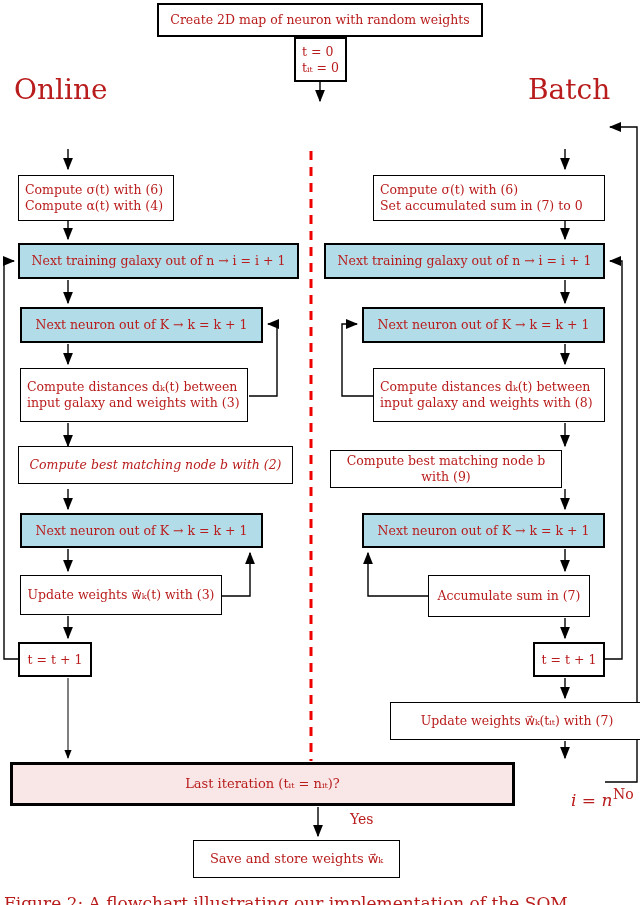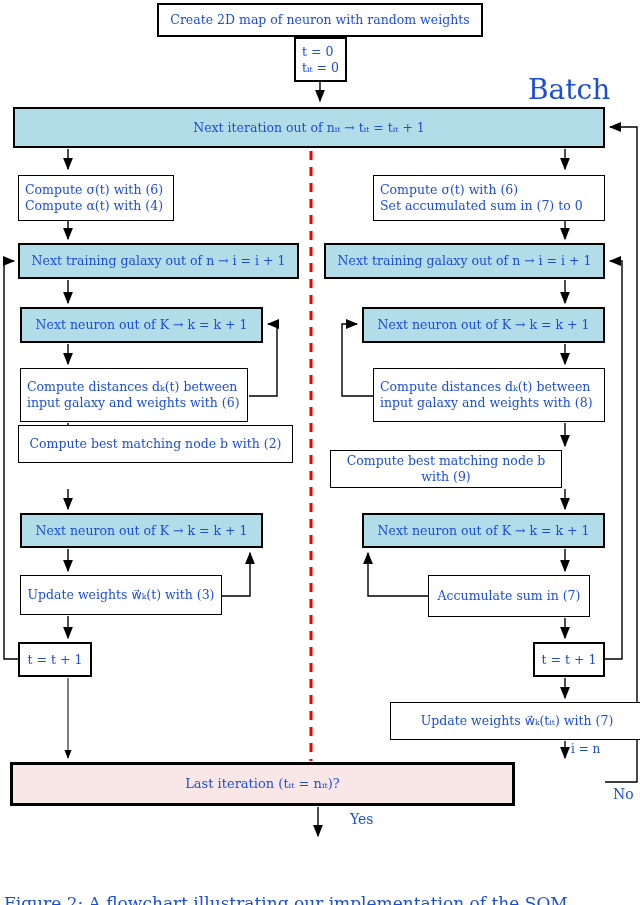--- a/index.html
+++ b/index.html
@@ -1,39 +1,39 @@
 <!DOCTYPE html>
 <html style="--loop-fill: #b1dce8; --decision-fill: #f9e7e7;"><head>
 <meta charset="utf-8">
 <style>
   html,body{margin:0;padding:0;background:#ffffff;}
   #page{position:relative;width:640px;height:905px;overflow:hidden;background:#ffffff;
-        font-family:"DejaVu Serif","DejaVu Sans",serif;color:#1d4ed8;}
+        font-family:"DejaVu Serif","DejaVu Sans",serif;color:#b91c1c;}
   #wires{position:absolute;left:0;top:0;width:640px;height:905px;z-index:0;}
   .box{position:absolute;z-index:1;background:#fff;border:1.6px solid #000;
        display:flex;align-items:center;justify-content:center;text-align:center;
        font-size:12.5px;line-height:1.25;box-sizing:border-box;}
   .box.loop{background:var(--loop-fill,#b1dce8);border-width:2.2px;}
   .box.multiline{flex-direction:column;align-items:flex-start;justify-content:center;
        text-align:left;padding-left:6px;padding-right:4px;}
   .box.multiline span{display:block;}
   .hdr{position:absolute;z-index:1;font-size:28px;line-height:1;}
   .lbl{position:absolute;z-index:1;font-size:14px;}
-  .lbl.small{font-size:12px;}
+  .lbl.small{font-size:17px;font-style:italic;margin-top:48px;}
   
   #create-box{left:157px;top:3px;width:326px;height:34px;border-width:2px;}
   #init-box{left:294px;top:37px;width:53px;height:45px;border-width:2px;}
   #online-hdr{left:14px;top:76px;}
   #batch-hdr{left:528px;top:76px;text-align:center;}
   #iter-box{left:13px;top:107px;width:592px;height:41px;border-width:2.5px;}
   #l-compute{left:18px;top:175px;width:156px;height:46px;}
   #l-galaxy{left:18px;top:243px;width:281px;height:36px;}
   #l-neuron1{left:20px;top:307px;width:243px;height:36px;}
   #l-dist{left:20px;top:368px;width:228px;height:54px;}
-  #l-bmu{left:18px;top:425px;width:275px;height:38px;}
+  #l-bmu{left:18px;top:446px;width:275px;height:38px;font-style:italic;}
   #l-neuron2{left:20px;top:513px;width:243px;height:35px;}
   #l-update{left:20px;top:575px;width:202px;height:40px;}
   #l-inc{left:18px;top:642px;width:74px;height:35px;border-width:2.2px;}
   #r-compute{left:373px;top:175px;width:232px;height:46px;}
   #r-galaxy{left:324px;top:243px;width:281px;height:36px;}
   #r-neuron1{left:362px;top:307px;width:243px;height:36px;}
   #r-dist{left:373px;top:368px;width:232px;height:54px;}
   #r-bmu{left:330px;top:450px;width:232px;height:38px;}
   #r-neuron2{left:362px;top:513px;width:243px;height:35px;}
   #r-accum{left:428px;top:575px;width:162px;height:42px;}
@@ -92,33 +92,33 @@
     <path d="M311 151 V761" stroke="#ee0000" stroke-width="3" stroke-dasharray="9 7" fill="none"></path>
   </svg>
 
   <div class="box" id="create-box">Create 2D map of neuron with random weights</div>
 
   <div class="box multiline" id="init-box">
     <span>t = 0</span>
     <span>tᵢₜ = 0</span>
   </div>
 
+  <div class="hdr" id="online-hdr">Online</div>
   <div class="hdr" id="batch-hdr">Batch</div>
 
-  <div class="box loop" id="iter-box">Next iteration out of nᵢₜ → tᵢₜ = tᵢₜ + 1</div>
 
   <div class="box multiline" id="l-compute">
     <span>Compute σ(t) with (6)</span>
     <span>Compute α(t) with (4)</span>
   </div>
   <div class="box loop" id="l-galaxy">Next training galaxy out of n → i = i + 1</div>
   <div class="box loop" id="l-neuron1">Next neuron out of K → k = k + 1</div>
   <div class="box multiline" id="l-dist">
     <span>Compute distances dₖ(t) between</span>
-    <span>input galaxy and weights with (6)</span>
+    <span>input galaxy and weights with (3)</span>
   </div>
   <div class="box" id="l-bmu">Compute best matching node b with (2)</div>
   <div class="box loop" id="l-neuron2">Next neuron out of K → k = k + 1</div>
   <div class="box" id="l-update">Update weights w⃗ₖ(t) with (3)</div>
   <div class="box" id="l-inc">t = t + 1</div>
 
   <div class="box multiline" id="r-compute">
     <span>Compute σ(t) with (6)</span>
     <span>Set accumulated sum in (7) to 0</span>
   </div>
@@ -132,15 +132,16 @@
   <div class="box loop" id="r-neuron2">Next neuron out of K → k = k + 1</div>
   <div class="box" id="r-accum">Accumulate sum in (7)</div>
   <div class="box" id="r-inc">t = t + 1</div>
   <div class="box" id="r-update">Update weights w⃗ₖ(tᵢₜ) with (7)</div>
 
   <div class="lbl small" id="ien-lbl">i = n</div>
 
   <div class="box" id="decision-box">Last iteration (tᵢₜ = nᵢₜ)?</div>
   <div class="lbl" id="no-lbl">No</div>
   <div class="lbl" id="yes-lbl">Yes</div>
+  <div class="box" id="save-box">Save and store weights w⃗ₖ</div>
 
   <div id="caption">Figure 2: A flowchart illustrating our implementation of the SOM</div>
 </div>
 
 </body></html>

